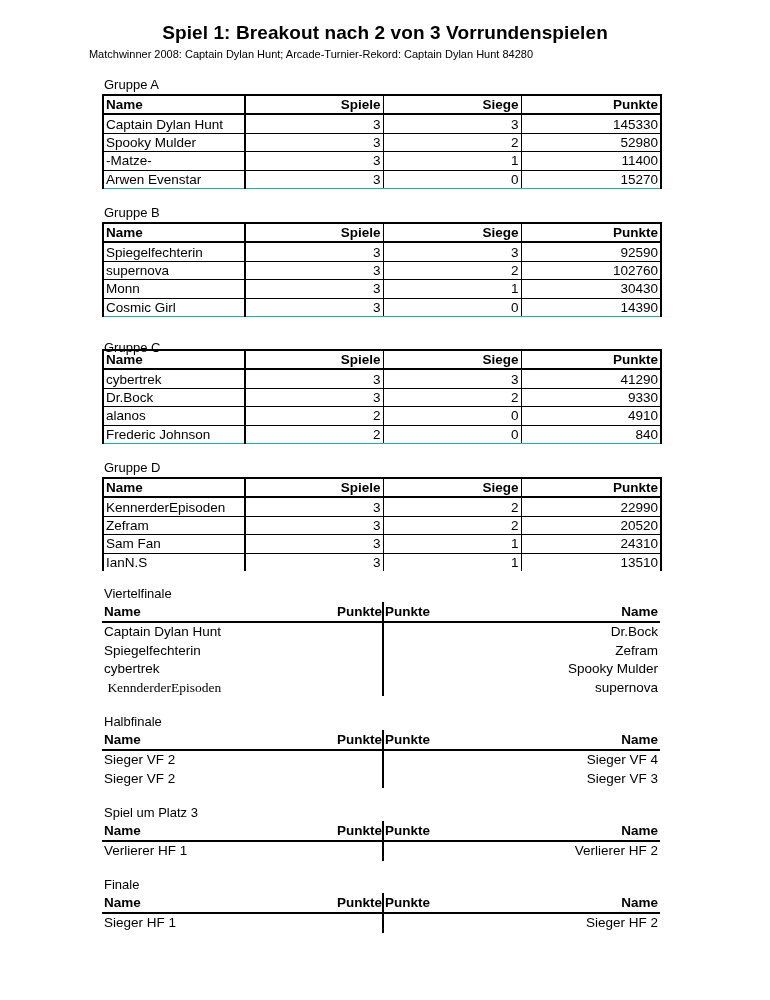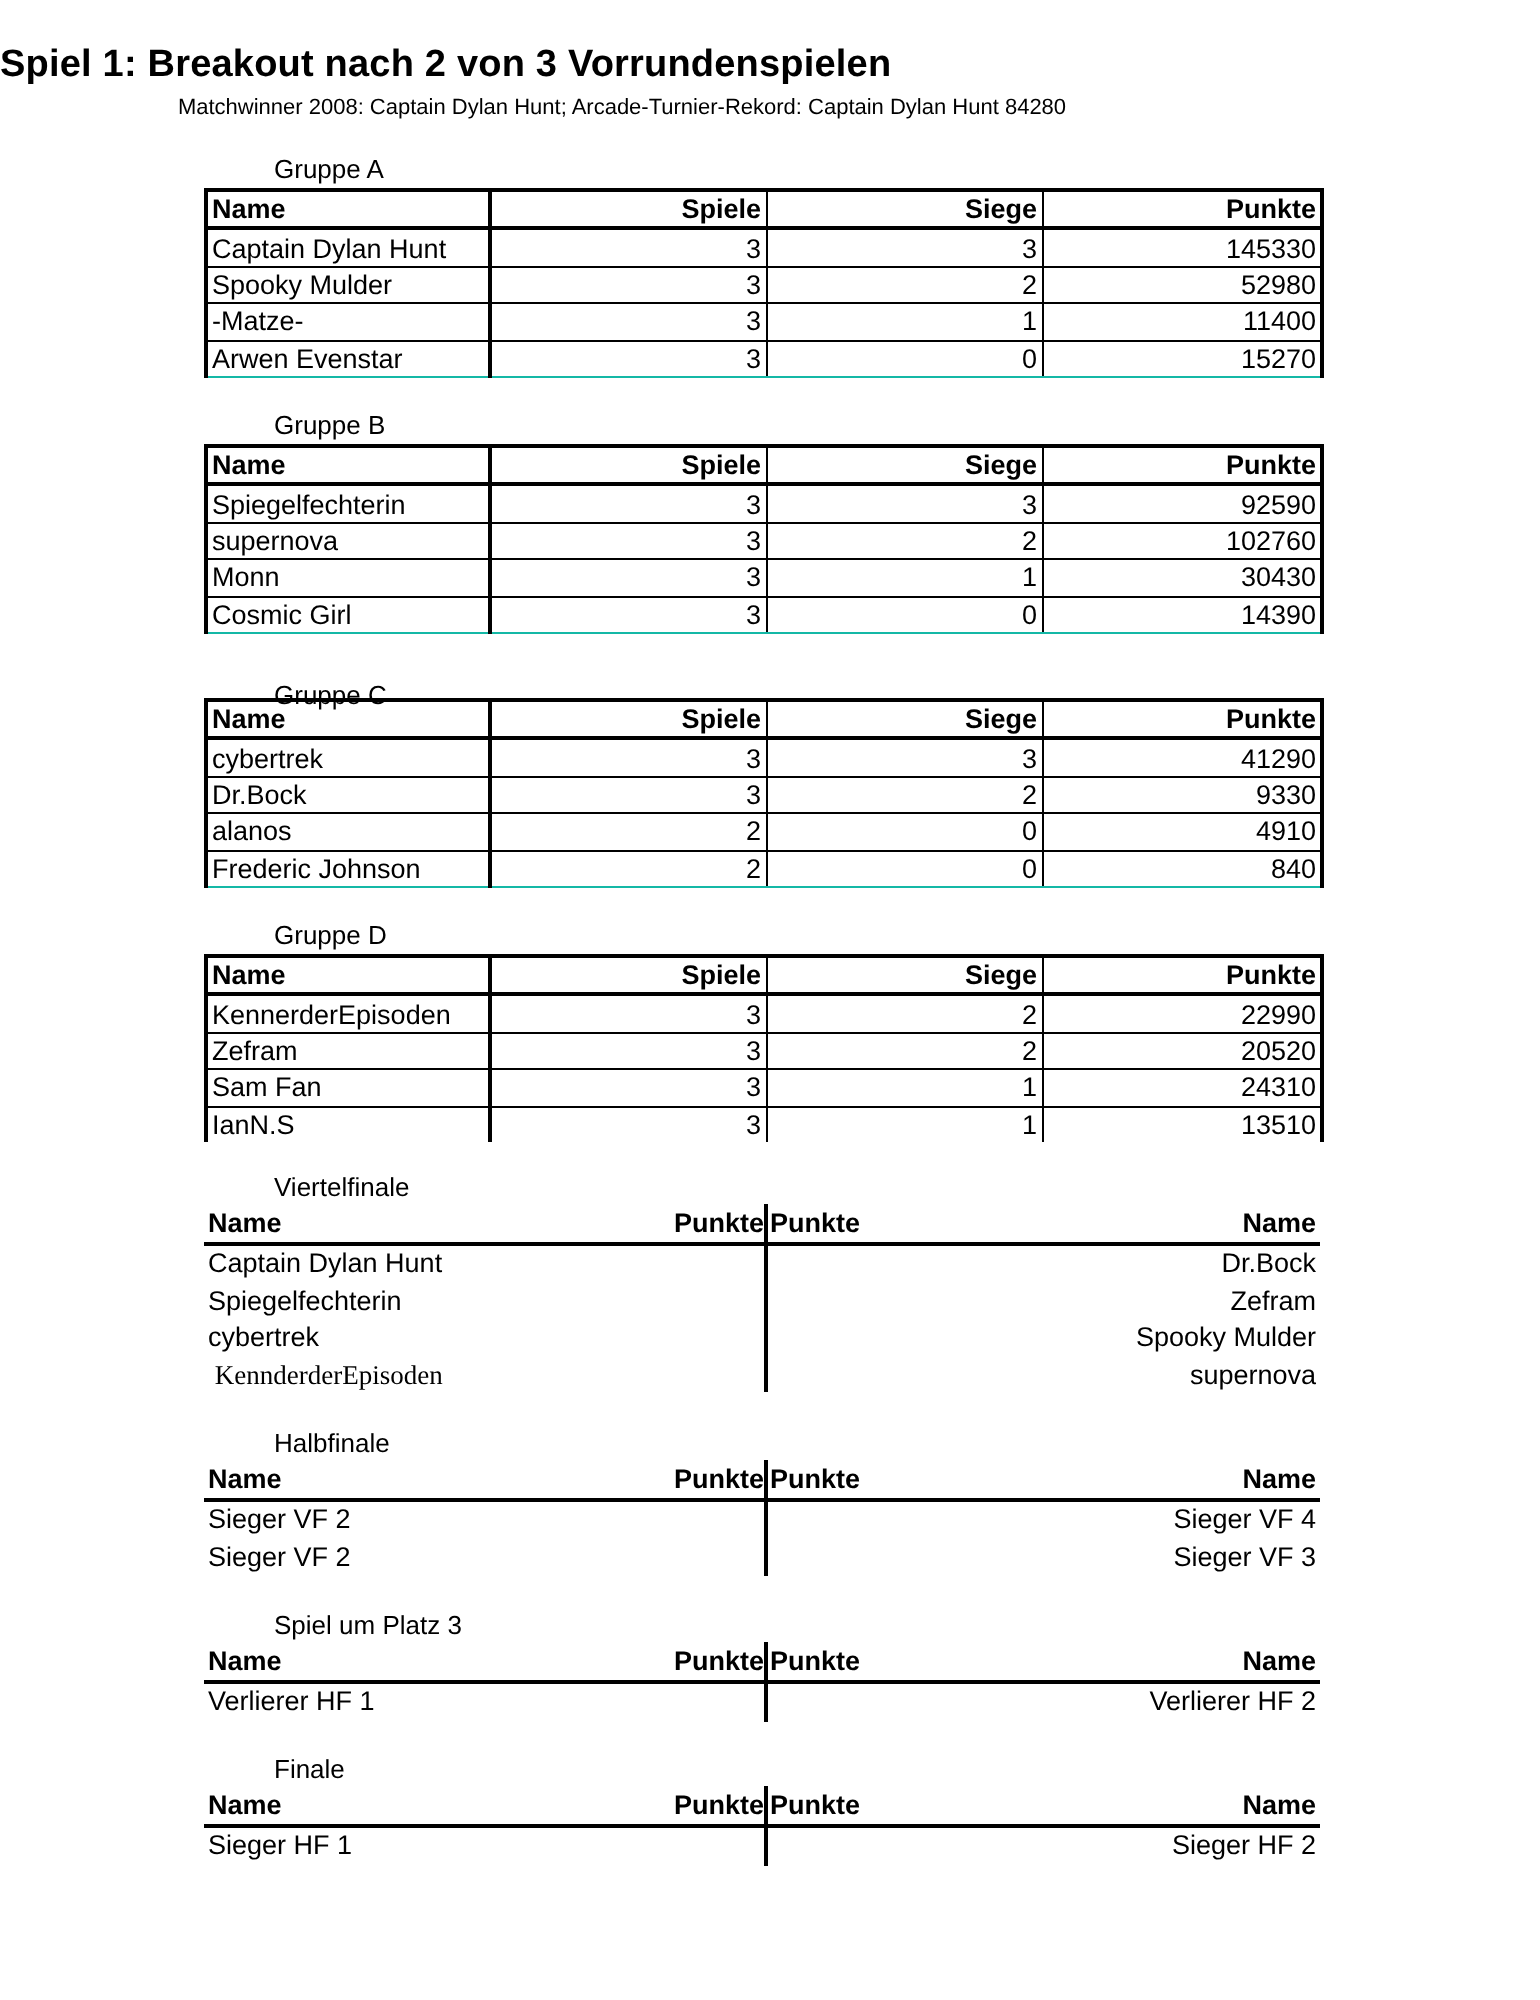--- a/index.html
+++ b/index.html
@@ -1,29 +1,29 @@
 <!DOCTYPE html>
 <html><head>
 <meta charset="utf-8">
 <style>
   html, body { margin: 0; padding: 0; background: #ffffff; }
   body {
     width: 770px; height: 1000px; position: relative; overflow: hidden;
     font-family: "Liberation Sans", sans-serif; color: #000;
   }
   .title {
-    position: absolute; left: 0; width: 770px; top: 22px; text-align: left;
+    position: absolute; left: 0; width: 770px; top: 22px; text-align: center;
     font-weight: bold; font-size: 19px; letter-spacing: 0.1px;
   }
   .subtitle {
     position: absolute; left: 0; width: 622px; top: 48px; text-align: center;
     font-size: 11px;
   }
   .section-label {
-    position: absolute; left: 104px; font-size: 13px; margin-left: 33px;
+    position: absolute; left: 104px; font-size: 13px;
   }
   
   table.group {
     position: absolute; left: 102px; width: 558px;
     border-collapse: collapse; font-size: 13.5px; table-layout: fixed;
   }
   table.group td, table.group th {
     height: 17.4px; padding: 0 2px; line-height: 17px;
     border-left: 1px solid #000; border-right: 1px solid #000;
     border-bottom: 1px solid #000; white-space: nowrap; overflow: hidden;

